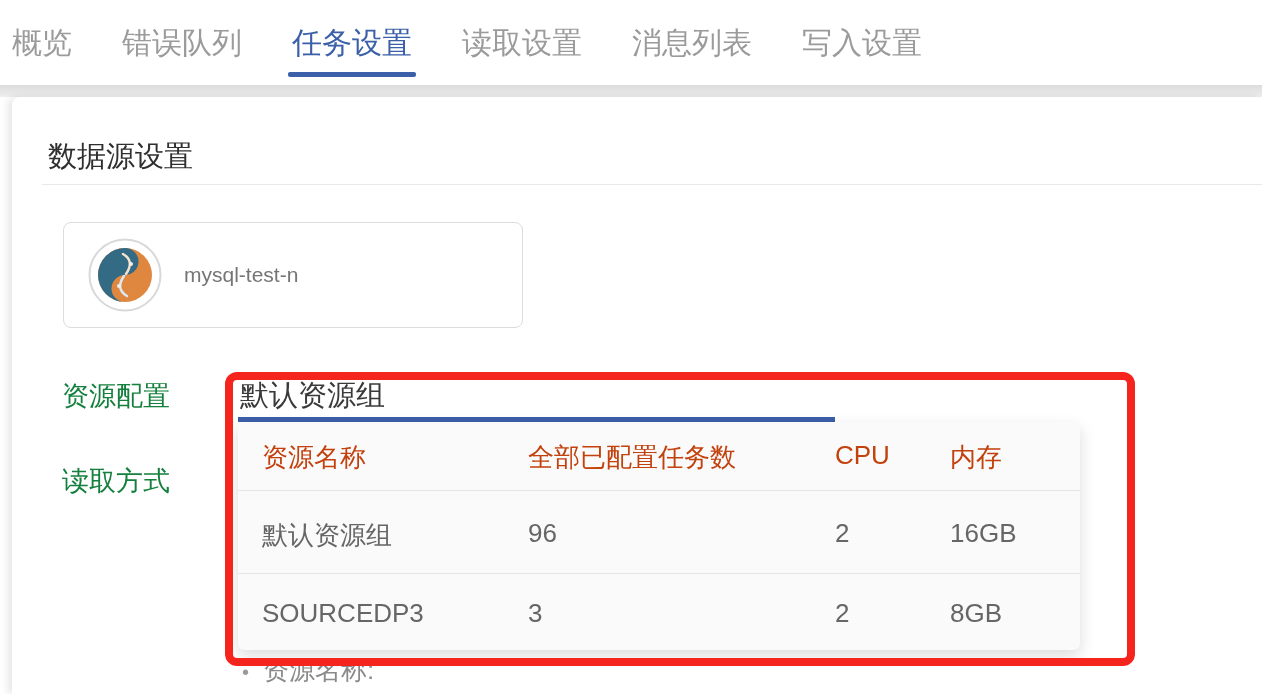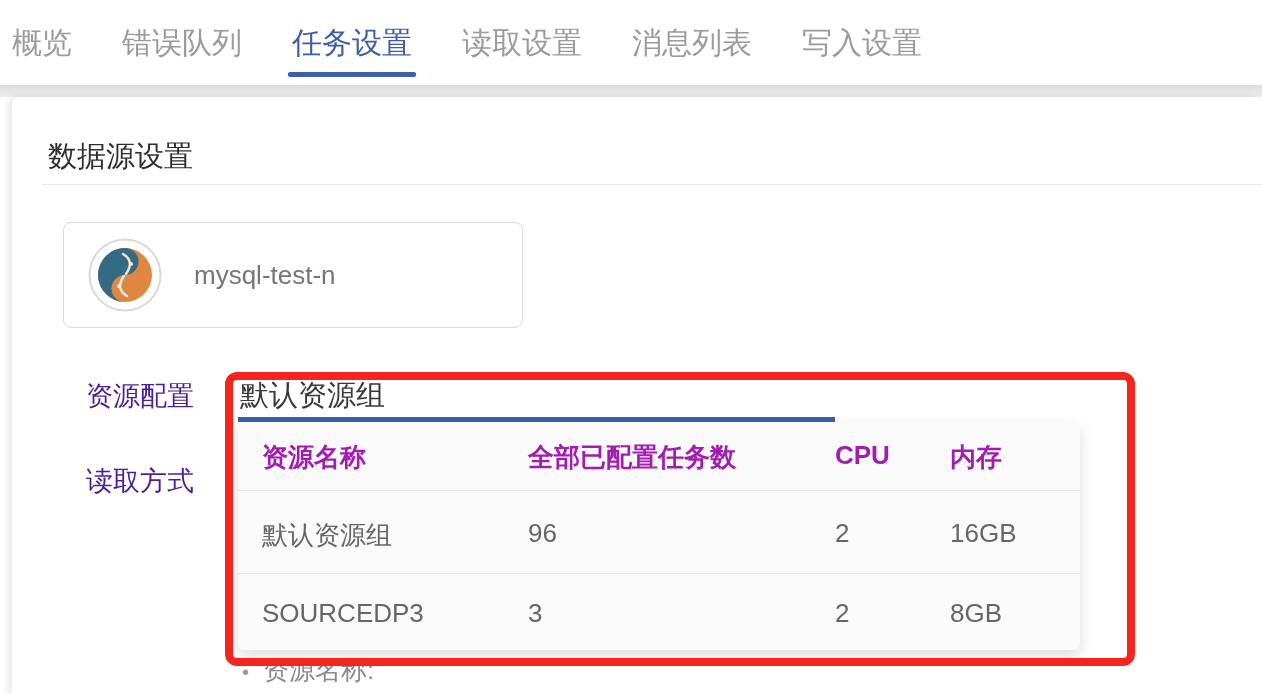--- a/index.html
+++ b/index.html
@@ -52,46 +52,46 @@
   
   .ds-card {
     position: absolute; left: 51px; top: 125px; width: 460px; height: 106px;
     border: 1px solid #dcdcdc; border-radius: 8px; background: #fff;
     display: flex; align-items: center; cursor: pointer;
   }
   .ds-icon-wrap {
     margin-left: 24px; width: 74px; height: 74px; flex: 0 0 74px;
   }
   .ds-name {
-    margin-left: 32px; font-size: 26px; color: #757575;
+    margin-left: 22px; font-size: 21px; color: #757575;
   }
   
   .field-label {
     position: absolute; left: 50px;
-    font-size: 27px; color: #4c1d95; margin-left: 24px;
+    font-size: 27px; color: #15803d;
   }
   .label-resource { top: 281px; }
   .label-read     { top: 366px; }
   
   .select-value {
     position: absolute; left: 228px; top: 279px;
     font-size: 29px; color: #3a3a3a; cursor: pointer;
   }
   .select-underline {
     position: absolute; left: 226px; top: 320px; width: 597px; height: 5px;
     background: var(--accent-blue, #3b5fa8);
   }
   
   .dropdown {
     position: absolute; left: 226px; top: 325px; width: 842px; height: 228px;
     background: #fafafa; border-radius: 3px 3px 6px 6px;
     box-shadow: 0 6px 16px rgba(0,0,0,0.14);
   }
   .dd-cell { position: absolute; font-size: 26px; color: #666; white-space: nowrap; }
-  .dd-head { color: #a21caf; font-weight: 700; }
+  .dd-head { color: #c2410c; font-weight: 400; }
   .col1 { left: 24px; }
   .col2 { left: 290px; }
   .col3 { left: 597px; }
   .col4 { left: 712px; }
   .rowy-head { top: 18px; }
   .rowy-1    { top: 96px; }
   .rowy-2    { top: 176px; }
   .dd-divider { position: absolute; left: 0; width: 842px; height: 1px; background: #e6e6e6; }
   .dd-div-1 { top: 68px; }
   .dd-div-2 { top: 151px; }

